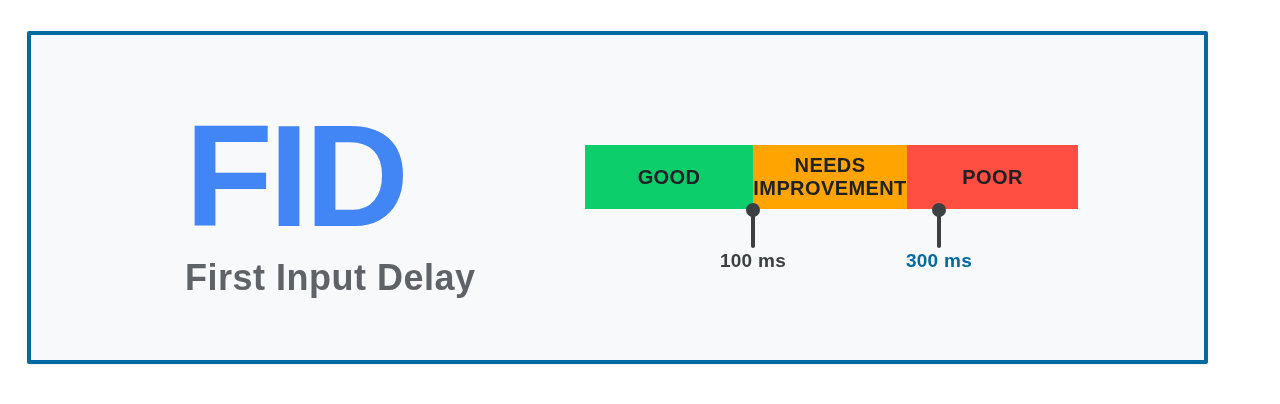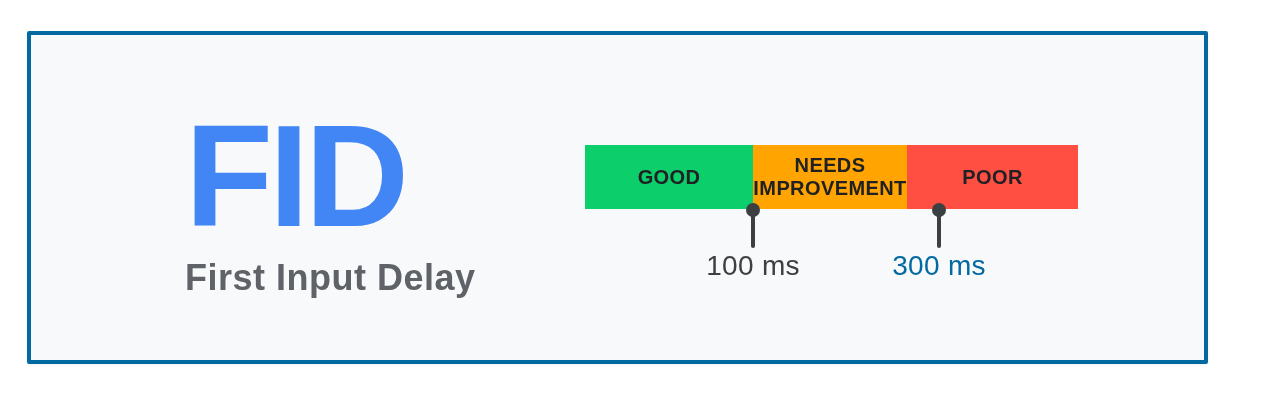--- a/index.html
+++ b/index.html
@@ -95,22 +95,22 @@
     z-index: 1;
   }
   .stem-100 { left: 720px; }
   .stem-300 { left: 906px; }
 
   .threshold-label {
     position: absolute;
     top: 215px;
     width: 160px;
     text-align: center;
-    font-size: 28px;
-    font-weight: 400;
+    font-size: 19px;
+    font-weight: 700;
     letter-spacing: 0.3px;
   }
   .label-100 { left: 642px; }
   .label-300 { left: 828px; }
 </style>
 </head>
 <body>
 
 <div class="page">
   <div class="card">

